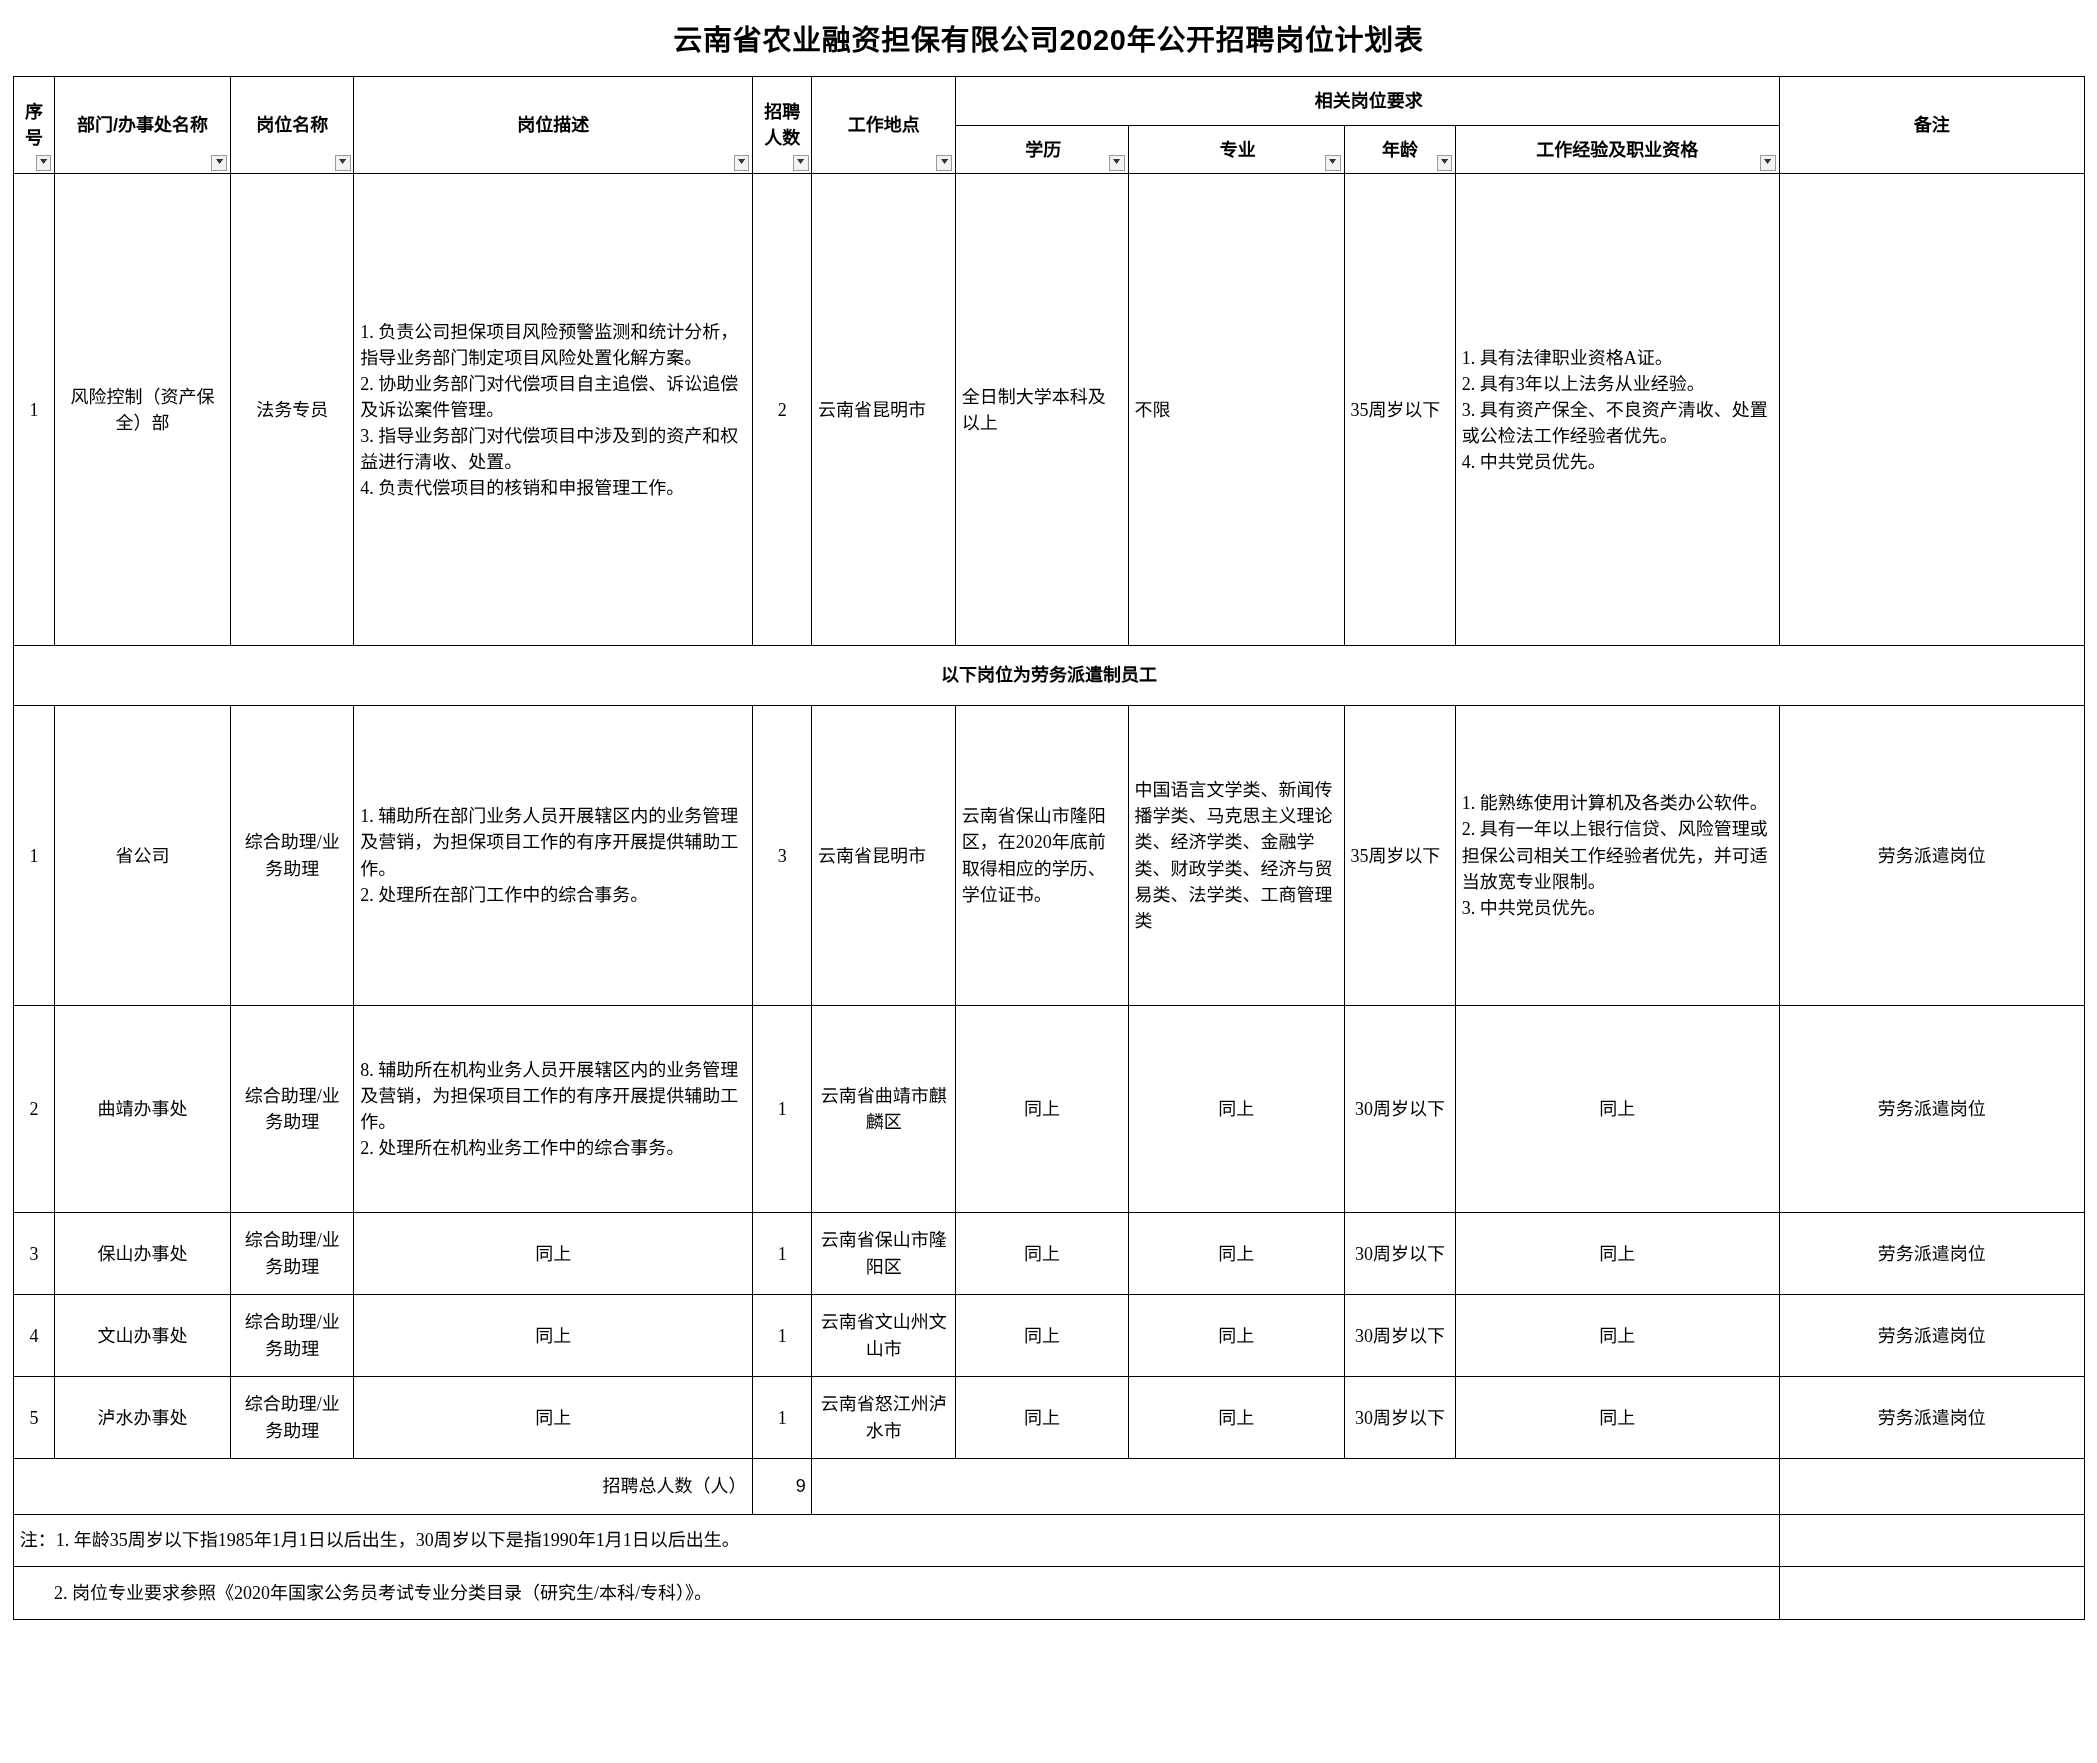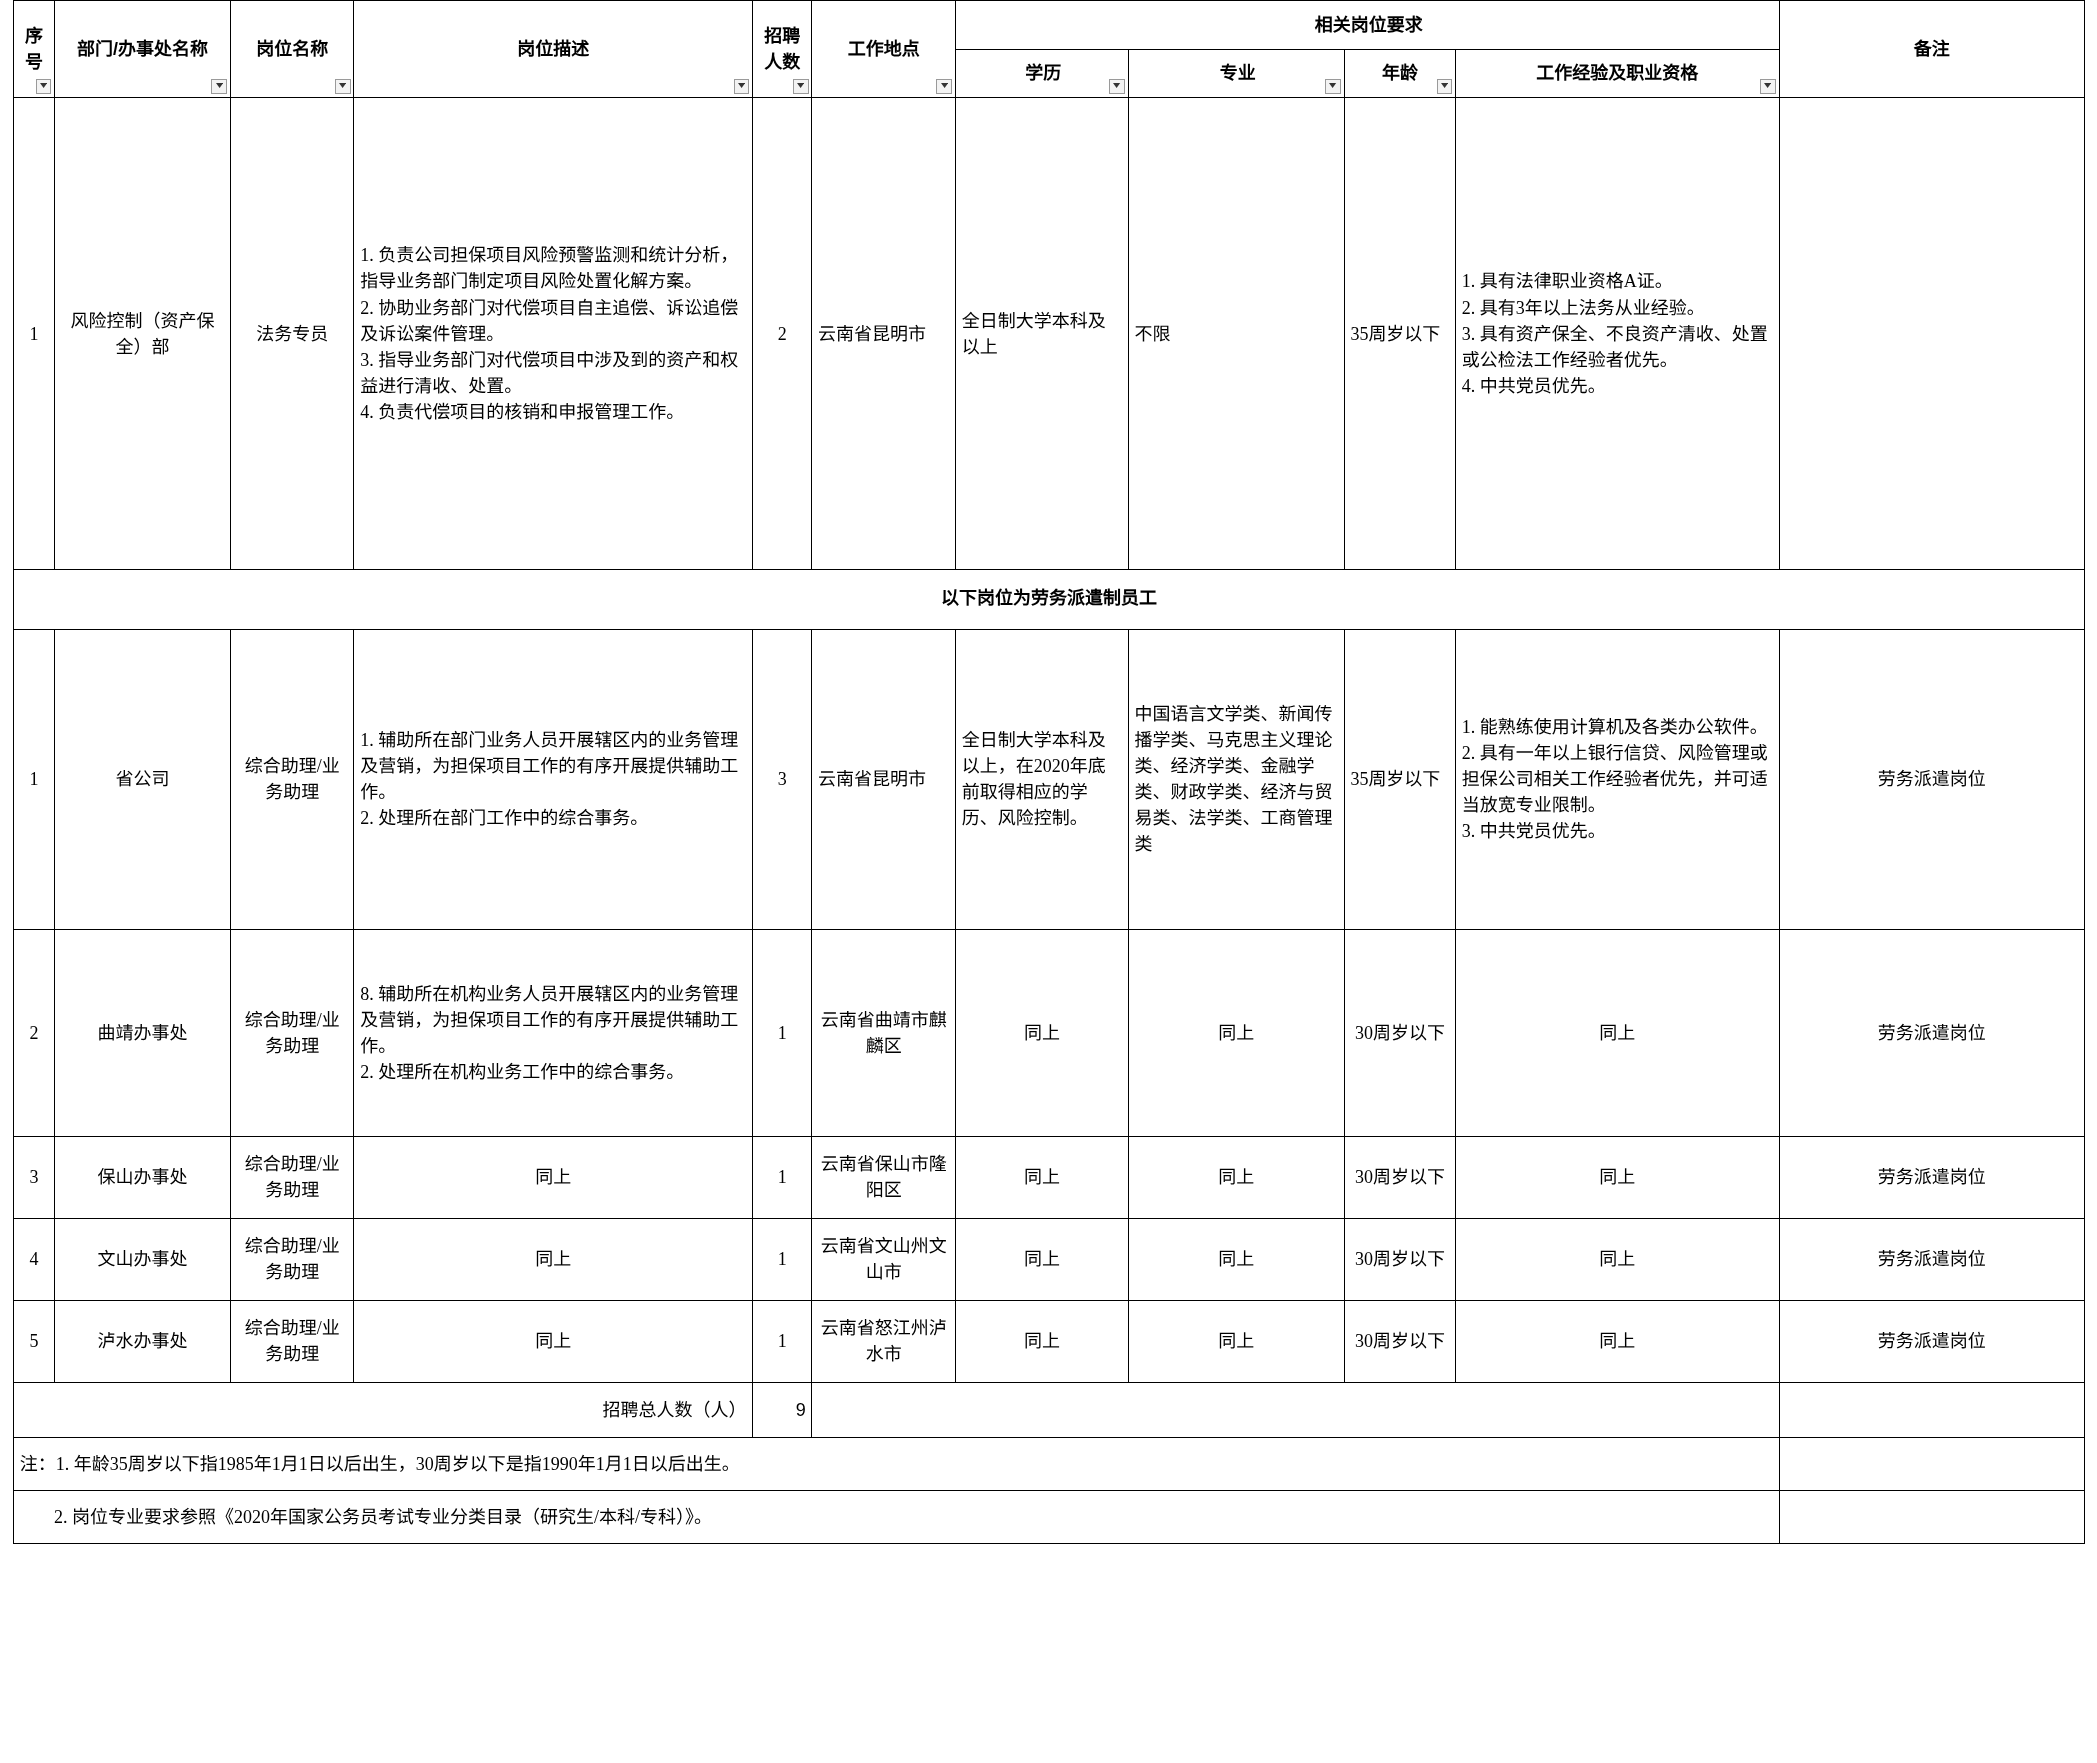--- a/index.html
+++ b/index.html
@@ -98,20 +98,21 @@
   .desc {
     white-space: pre-line;
     text-align: left;
   }
 </style>
 </head>
 <body>
 
 <div class="sheet">
 
+  <div class="doc-title">云南省农业融资担保有限公司2020年公开招聘岗位计划表</div>
 
   <table class="plan">
     <colgroup>
       <col style="width:41px">
       <col style="width:175px">
       <col style="width:123px">
       <col style="width:397px">
       <col style="width:59px">
       <col style="width:143px">
       <col style="width:172px">
@@ -241,21 +242,21 @@
       </tr>
 
       <tr style="height:300px">
         <td class="num">1</td>
         <td class="cell-center">省公司</td>
         <td class="cell-center">综合助理/业务助理</td>
         <td class="desc">1. 辅助所在部门业务人员开展辖区内的业务管理及营销，为担保项目工作的有序开展提供辅助工作。
 2. 处理所在部门工作中的综合事务。</td>
         <td class="num">3</td>
         <td class="cell-left">云南省昆明市</td>
-        <td class="cell-left">全日制大学本科及以上，在2020年底前取得相应的学历、风险控制。</td>
+        <td class="cell-left">云南省保山市隆阳区，在2020年底前取得相应的学历、学位证书。</td>
         <td class="cell-left">中国语言文学类、新闻传播学类、马克思主义理论类、经济学类、金融学类、财政学类、经济与贸易类、法学类、工商管理类</td>
         <td class="cell-left">35周岁以下</td>
         <td class="desc">1. 能熟练使用计算机及各类办公软件。  2. 具有一年以上银行信贷、风险管理或担保公司相关工作经验者优先，并可适当放宽专业限制。
 3. 中共党员优先。</td>
         <td class="cell-center">劳务派遣岗位</td>
       </tr>
 
       <tr style="height:207px">
         <td class="num">2</td>
         <td class="cell-center">曲靖办事处</td>

